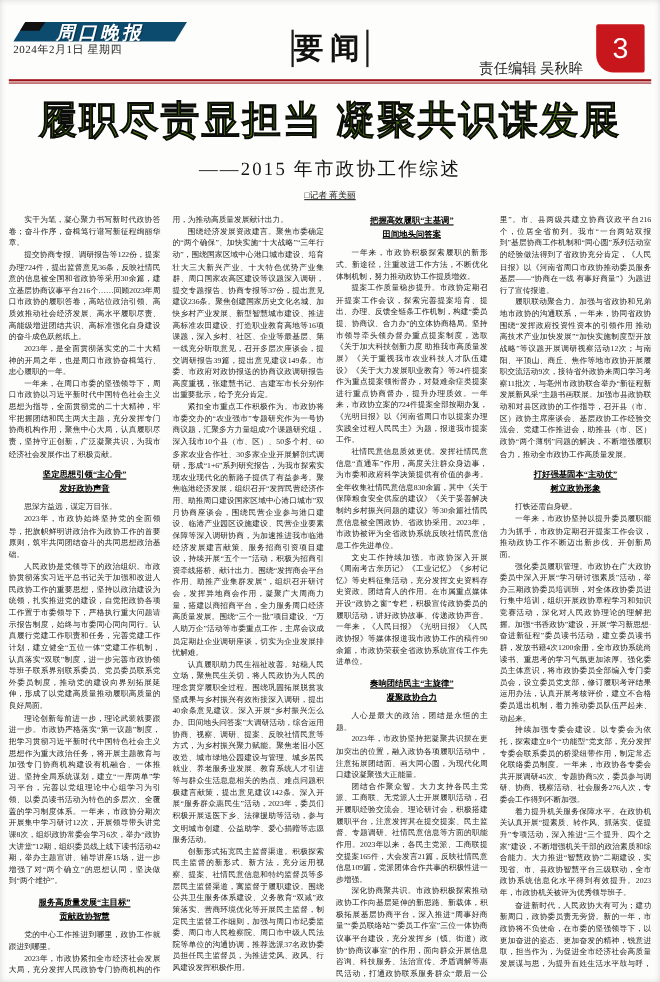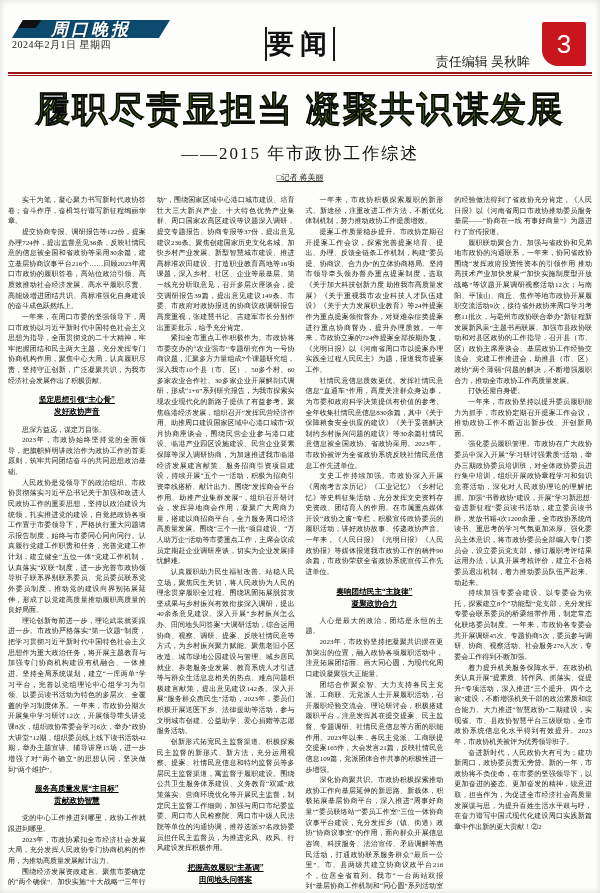--- a/index.html
+++ b/index.html
@@ -106,20 +106,21 @@
 
   <div class="headline-block">
     <div class="headline">履职尽责显担当  凝聚共识谋发展</div>
     <div class="subtitle">——2015 年市政协工作综述</div>
     <div class="byline">□记者 蒋美丽</div>
   </div>
 
   <div class="article-body">
       <p class="para">实干为笔，凝心聚力书写新时代政协答卷；奋斗作序，奋楫笃行谱写新征程绚丽华章。</p>
       <p class="para">提交协商专报、调研报告等122份，提案办理724件，提出监督意见36条，反映社情民意的信息被全国和省政协等采用30余篇，建立基层协商议事平台216个……回顾2023年周口市政协的履职答卷，高站位政治引领、高质效推动社会经济发展、高水平履职尽责、高能级增进团结共识、高标准强化自身建设的奋斗成色跃然纸上。</p>
+      <p class="para">2023年，是全面贯彻落实党的二十大精神的开局之年，也是周口市政协奋楫笃行、忠心履职的一年。</p>
       <p class="para">一年来，在周口市委的坚强领导下，周口市政协以习近平新时代中国特色社会主义思想为指导，全面贯彻党的二十大精神，牢牢把握团结和民主两大主题，充分发挥专门协商机构作用，聚焦中心大局，认真履职尽责，坚持守正创新，广泛凝聚共识，为我市经济社会发展作出了积极贡献。</p>
       <div class="sec-head">
         <div>坚定思想引领“主心骨”</div>
         <div>发好政协声音</div>
       </div>
       <p class="para">思深方益远，谋定万目张。</p>
       <p class="para">2023年，市政协始终坚持党的全面领导，把旗帜鲜明讲政治作为政协工作的首要原则，筑牢共同团结奋斗的共同思想政治基础。</p>
       <p class="para">人民政协是党领导下的政治组织。市政协贯彻落实习近平总书记关于加强和改进人民政协工作的重要思想，坚持以政治建设为统领，扎实推进党的建设，自觉把政协各项工作置于市委领导下，严格执行重大问题请示报告制度，始终与市委同心同向同行。认真履行党建工作职责和任务，完善党建工作计划，建立健全“五位一体”党建工作机制，认真落实“双联”制度，进一步完善市政协领导班子联系界别联系委员、党员委员联系党外委员制度，推动党的建设向界别拓展延伸，形成了以党建高质量推动履职高质量的良好局面。</p>
       <p class="para">理论创新每前进一步，理论武装就要跟进一步。市政协严格落实“第一议题”制度，把学习贯彻习近平新时代中国特色社会主义思想作为重大政治任务，将开展主题教育与加强专门协商机构建设有机融合、一体推进。坚持全局系统谋划，建立“一库两单”学习平台，完善以党组理论中心组学习为引领、以委员读书活动为特色的多层次、全覆盖的学习制度体系。一年来，市政协分期次开展集中学习研讨12次，开展领导带头讲党课8次，组织政协常委会学习6次，举办“政协大讲堂”12期，组织委员线上线下读书活动42期，举办主题宣讲、辅导讲座15场，进一步增强了对“两个确立”的思想认同，坚决做到“两个维护”。</p>
       <div class="sec-head">
@@ -142,20 +143,24 @@
       <p class="para">文史工作持续加强。市政协深入开展《周南考古亲历记》《工业记忆》《乡村记忆》等史料征集活动，充分发挥文史资料存史资政、团结育人的作用。在市属重点媒体开设“政协之窗”专栏，积极宣传政协委员的履职活动，讲好政协故事、传递政协声音。一年来，《人民日报》《光明日报》《人民政协报》等媒体报道我市政协工作的稿件90余篇，市政协荣获全省政协系统宣传工作先进单位。</p>
       <div class="sec-head">
         <div>奏响团结民主“主旋律”</div>
         <div>凝聚政协合力</div>
       </div>
       <p class="para">人心是最大的政治，团结是永恒的主题。</p>
       <p class="para">2023年，市政协坚持把凝聚共识摆在更加突出的位置，融入政协各项履职活动中，注意拓展团结面、画大同心圆，为现代化周口建设凝聚强大正能量。</p>
       <p class="para">团结合作聚众智。大力支持各民主党派、工商联、无党派人士开展履职活动，召开履职经验交流会、理论研讨会，积极搭建履职平台，注意发挥其在提交提案、民主监督、专题调研、社情民意信息等方面的职能作用。2023年以来，各民主党派、工商联提交提案165件，大会发言21篇，反映社情民意信息109篇，党派团体合作共事的积极性进一步增强。</p>
       <p class="para">深化协商聚共识。市政协积极探索推动政协工作向基层延伸的新思路、新载体，积极拓展基层协商平台，深入推进“周事好商量”“委员联络站”“委员工作室”三位一体协商议事平台建设，充分发挥乡（镇、街道）政协“协商议事室”的作用，面向群众开展信息咨询、科技服务、法治宣传、矛盾调解等惠民活动，打通政协联系服务群众“最后一公里”。市、县两级共建立协商议政平台216个，位居全省前列。我市“一台两站双报到”基层协商工作机制和“同心圆”系列活动室的经验做法得到了省政协充分肯定，《人民日报》以《河南省周口市政协推动委员服务基层——“协商在一线 有事好商量”》为题进行了宣传报道。</p>
       <p class="para">履职联动聚合力。加强与省政协和兄弟地市政协的沟通联系，一年来，协同省政协围绕“发挥政府投资性资本的引领作用 推动高技术产业加快发展”“加快实施制度型开放战略”等议题开展调研视察活动12次；与南阳、平顶山、商丘、焦作等地市政协开展履职交流活动9次，接待省外政协来周口学习考察11批次，与亳州市政协联合举办“新征程新发展新风采”主题书画联展。加强市县政协联动和对县区政协的工作指导，召开县（市、区）政协主席座谈会、基层政协工作经验交流会、党建工作推进会，助推县（市、区）政协“两个薄弱”问题的解决，不断增强履职合力，推动全市政协工作高质量发展。</p>
+      <div class="sec-head">
+        <div>打好强基固本“主动仗”</div>
+        <div>树立政协形象</div>
+      </div>
       <p class="para">打铁还需自身硬。</p>
       <p class="para">一年来，市政协坚持以提升委员履职能力为抓手，市政协定期召开提案工作会议，推动政协工作不断迈出新步伐、开创新局面。</p>
       <p class="para">强化委员履职管理。市政协在广大政协委员中深入开展“学习研讨强素质”活动，举办三期政协委员培训班，对全体政协委员进行集中培训，组织开展政协章程学习和知识竞赛活动，深化对人民政协理论的理解把握。加强“书香政协”建设，开展“学习新思想·奋进新征程”委员读书活动，建立委员读书群，发放书籍4次1200余册，全市政协系统尚读书、重思考的学习气氛更加浓厚。强化委员主体意识，将市政协委员全部编入专门委员会，设立委员党支部，修订履职考评结果运用办法，认真开展考核评价，建立不合格委员退出机制，着力推动委员队伍严起来、动起来。</p>
       <p class="para">持续加强专委会建设。以专委会为依托，探索建立8个“功能型”党支部，充分发挥专委会联系委员的桥梁纽带作用，制定常态化联络委员制度。一年来，市政协各专委会共开展调研45次、专题协商5次，委员参与调研、协商、视察活动、社会服务276人次，专委会工作得到不断加强。</p>
       <p class="para">着力提升机关服务保障水平。在政协机关认真开展“提素质、转作风、抓落实、促提升”专项活动，深入推进“三个提升、四个之家”建设，不断增强机关干部的政治素质和综合能力。大力推进“智慧政协”二期建设，实现省、市、县政协智慧平台三级联动，全市政协系统信息化水平得到有效提升。2023年，市政协机关被评为优秀领导班子。</p>
       <p class="para">奋进新时代，人民政协大有可为；建功新周口，政协委员责无旁贷。新的一年，市政协将不负使命，在市委的坚强领导下，以更加奋进的姿态、更加奋发的精神，锐意进取，担当作为，为促进全市经济社会高质量发展谋与思，为提升百姓生活水平鼓与呼，在奋力谱写中国式现代化建设周口实践新篇章中作出新的更大贡献！②2</p>
     </div>
 
 </div>
 

